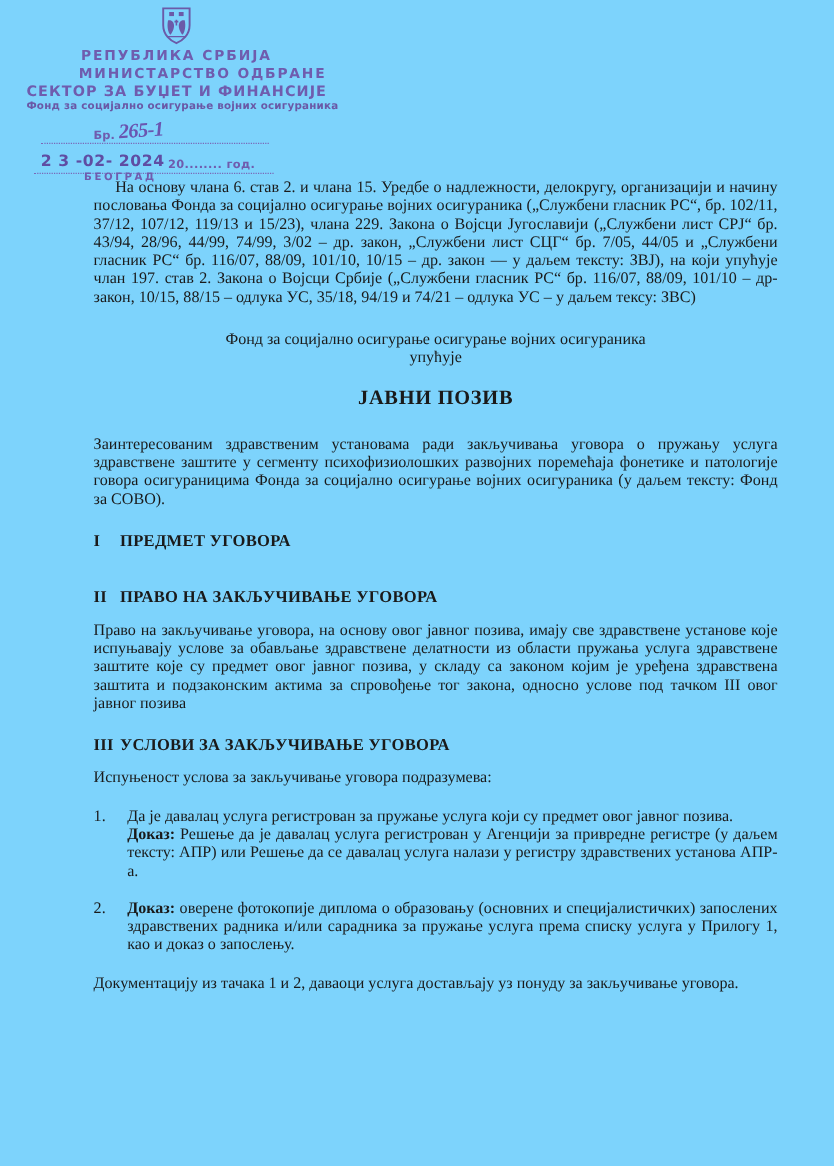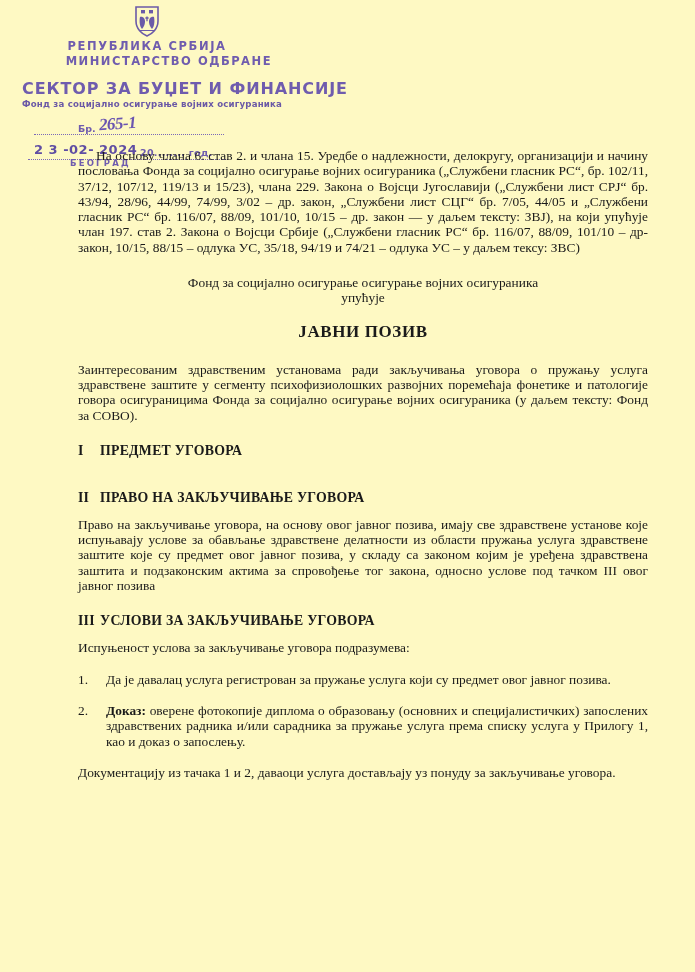--- a/index.html
+++ b/index.html
@@ -8,21 +8,21 @@
     background: #ffffff;
   }
   body {
     font-family: "Liberation Serif", "DejaVu Serif", serif;
     color: #1a1a1a;
   }
   .page {
     position: relative;
     width: 695px;
     height: 972px;
-    background: #fef9c3;
+    background: #7dd3fc;
     overflow: hidden;
   }
 
   
   .stamp {
     position: absolute;
     left: 22px;
     top: 4px;
     width: 250px;
     color: #6b5aa8;
@@ -37,21 +37,21 @@
   }
   .stamp-line {
     text-align: center;
     letter-spacing: 1.1px;
     font-weight: bold;
     color: #6f5cae;
     white-space: nowrap;
   }
   .stamp-l1 { font-size: 11.5px; letter-spacing: 1.6px; }
   .stamp-l2 { font-size: 11.5px; letter-spacing: 1.5px; margin-top: 1px; text-align: right; }
-  .stamp-l3 { font-size: 16px; letter-spacing: 0.9px; margin-top: 11px; }
+  .stamp-l3 { font-size: 12px; letter-spacing: 0.9px; margin-top: 1px; }
   .stamp-l4 {
     font-size: 8.6px;
     letter-spacing: 0.2px;
     margin-top: 1px;
     font-weight: bold;
     color: #6a58a6;
   }
 
   .stamp-rows {
     margin-top: 11px;
@@ -244,20 +244,21 @@
       <span class="rn">III</span><span>УСЛОВИ ЗА ЗАКЉУЧИВАЊЕ УГОВОРА</span>
     </p>
     <div class="gap-sm"></div>
     <p class="just">Испуњеност услова за закључивање уговора подразумева:</p>
 
     <div class="gap-md"></div>
 
     <div class="num-item">
       <span class="marker">1.</span>
       <p>Да је давалац услуга регистрован за пружање услуга који су предмет овог јавног позива.</p>
+      <p><span class="lbl-bold">Доказ:</span><span> Решење да је давалац услуга регистрован у Агенцији за привредне регистре (у даљем тексту: АПР) или Решење да се давалац услуга налази у регистру здравствених установа АПР-а.</span></p>
     </div>
 
     <div class="gap-md"></div>
 
     <div class="num-item">
       <span class="marker">2.</span>
       <p><span class="lbl-bold">Доказ:</span><span> оверене фотокопије диплома о образовању (основних и специјалистичких) запослених здравствених радника и/или сарадника за пружање услуга према списку услуга у Прилогу 1, као и доказ о запослењу.</span></p>
     </div>
 
     <div class="gap-md"></div>

